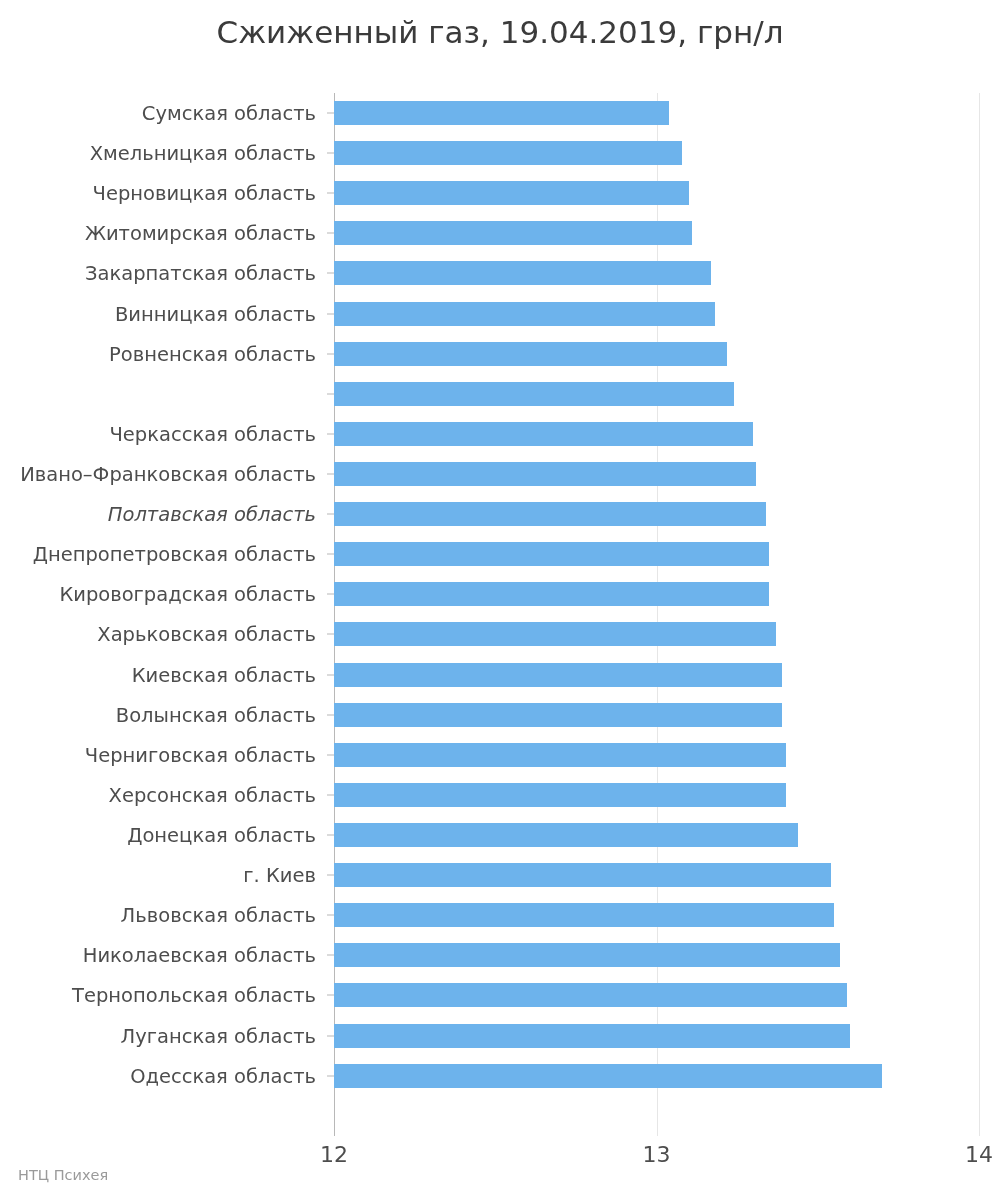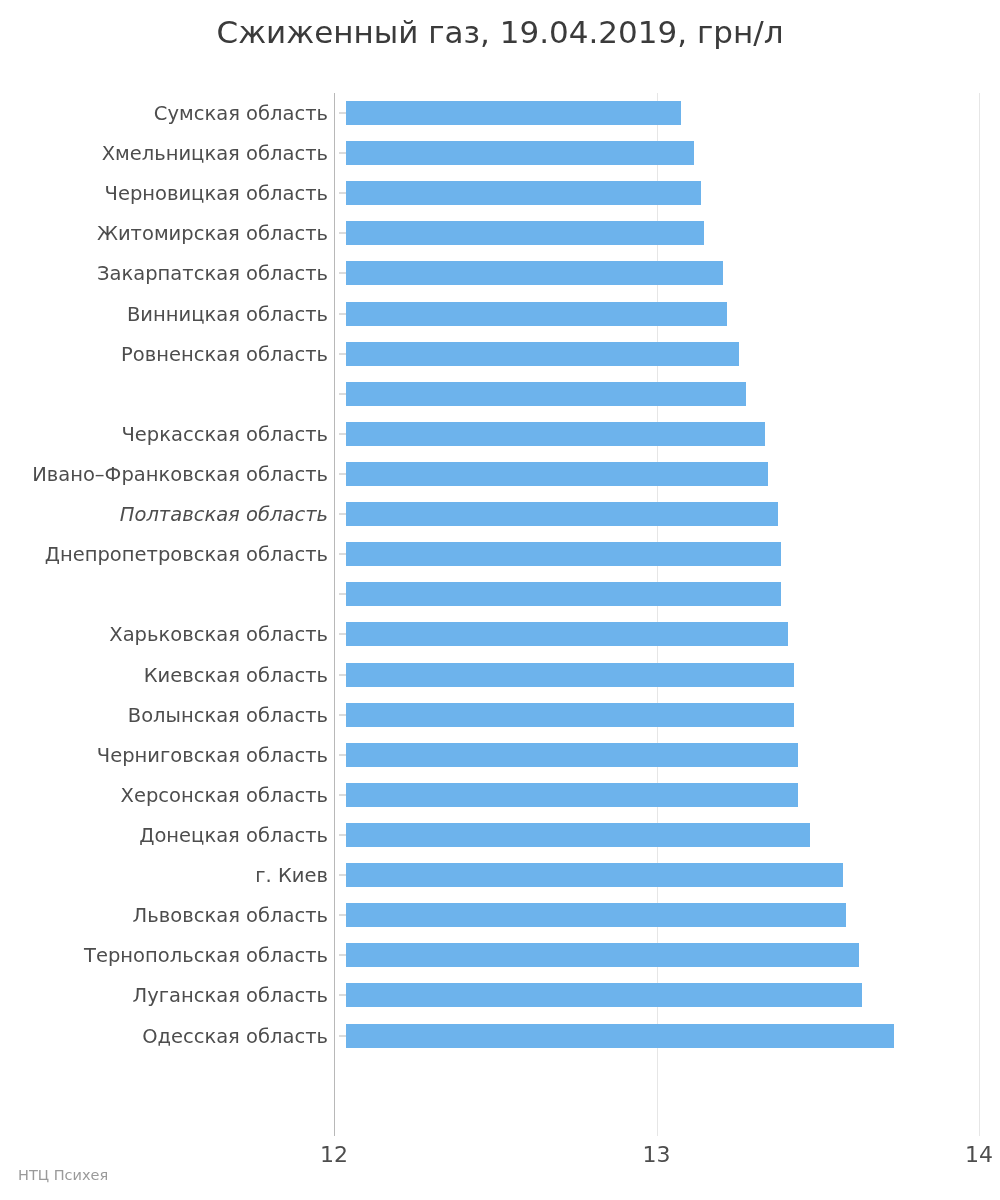--- a/index.html
+++ b/index.html
@@ -61,21 +61,20 @@
     left: 0;
     top: 0;
     width: 645px;
     height: 1043px;
   }
   .row {
     position: relative;
     width: 100%;
     height: 40.12px; 
     box-sizing: border-box;
-    margin-left: 12px;
   }
   .bar {
     position: absolute;
     left: 0;
     top: 50%;
     transform: translateY(-50%);
     height: 24px;
     background: #6db3ec;
   }
   .tick {
@@ -190,20 +189,21 @@
           <div class="cat-label">Полтавская область</div>
           <div class="bar" style="width: 432.15px; background: rgb(109, 179, 236);"></div>
         </div>
         <div class="row" style="height: 40.1154px;">
           <div class="tick"></div>
           <div class="cat-label">Днепропетровская область</div>
           <div class="bar" style="width: 435.375px; background: rgb(109, 179, 236);"></div>
         </div>
         <div class="row" style="height: 40.1154px;">
           <div class="tick"></div>
+          <div class="cat-label">Кировоградская область</div>
           <div class="bar" style="width: 435.375px; background: rgb(109, 179, 236);"></div>
         </div>
         <div class="row" style="height: 40.1154px;">
           <div class="tick"></div>
           <div class="cat-label">Харьковская область</div>
           <div class="bar" style="width: 441.825px; background: rgb(109, 179, 236);"></div>
         </div>
         <div class="row" style="height: 40.1154px; padding-left: 8px;">
           <div class="tick"></div>
           <div class="cat-label">Киевская область</div>
@@ -231,20 +231,25 @@
         </div>
         <div class="row" style="height: 40.1154px;">
           <div class="tick"></div>
           <div class="cat-label">г. Киев</div>
           <div class="bar" style="width: 496.65px; background: rgb(109, 179, 236);"></div>
         </div>
         <div class="row" style="height: 40.1154px;">
           <div class="tick"></div>
           <div class="cat-label">Львовская область</div>
           <div class="bar" style="width: 499.875px; background: rgb(109, 179, 236);"></div>
+        </div>
+        <div class="row" style="height: 40.1154px;">
+          <div class="tick"></div>
+          <div class="cat-label">Николаевская область</div>
+          <div class="bar" style="width: 506.325px; background: rgb(109, 179, 236);"></div>
         </div>
         <div class="row" style="height: 40.1154px;">
           <div class="tick"></div>
           <div class="cat-label">Тернопольская область</div>
           <div class="bar" style="width: 512.775px; background: rgb(109, 179, 236);"></div>
         </div>
         <div class="row" style="height: 40.1154px;">
           <div class="tick"></div>
           <div class="cat-label">Луганская область</div>
           <div class="bar" style="width: 516px; background: rgb(109, 179, 236);"></div>

